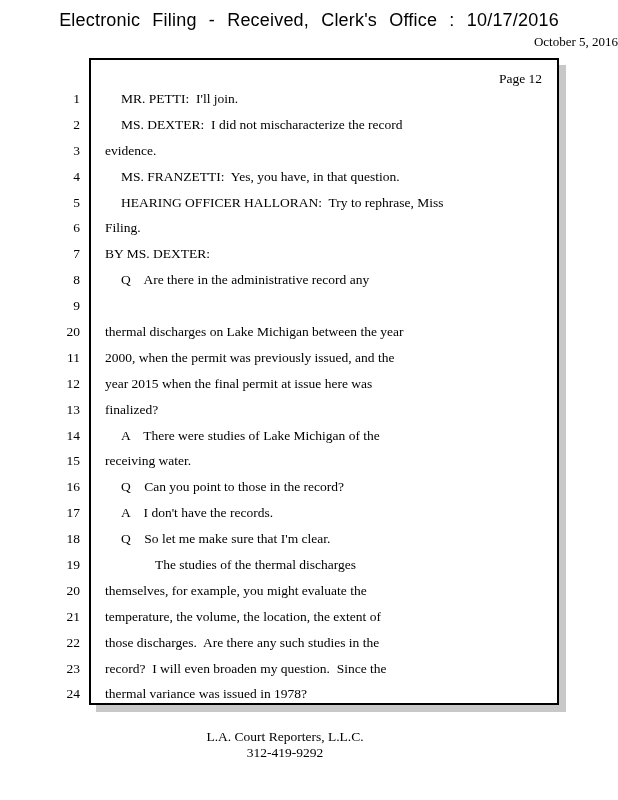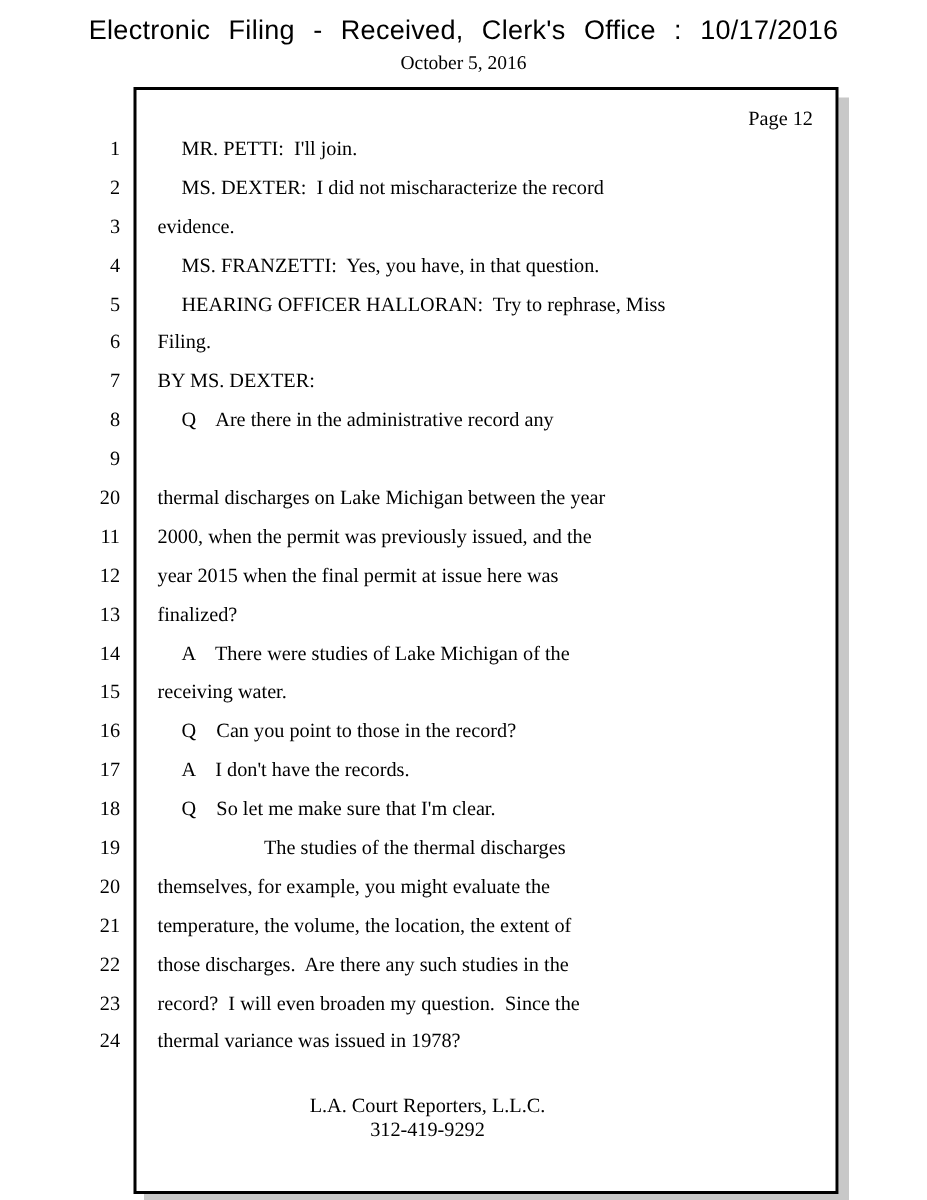--- a/index.html
+++ b/index.html
@@ -19,27 +19,27 @@
     position: absolute; top: 10px; left: 0; width: 618px;
     text-align: center;
     font-family: "Liberation Sans", sans-serif;
     font-size: 18px;
     letter-spacing: 0.2px;
     word-spacing: 7px;
     white-space: nowrap;
   }
   .doc-date {
     position: absolute; top: 34px; left: 0; width: 618px;
-    text-align: center;
+    text-align: right;
     font-size: 13px;
   }
   .transcript-box {
     position: absolute;
     left: 89px; top: 58px;
-    width: 470px; height: 738px;
+    width: 470px; height: 647px;
     box-sizing: border-box;
     border: 2px solid #000000;
     background: #ffffff;
     box-shadow: 7px 7px 0 #c8c8c8;
   }
   .page-label {
     position: absolute;
     top: 11px; right: 15px;
     font-size: 13.5px;
   }
@@ -60,21 +60,21 @@
     font-size: 13.5px;
     line-height: 16px;
   }
   .text {
     font-size: 13.5px;
     line-height: 16px;
     white-space: pre;
   }
   .indent-margin  .text { padding-left: 25px; }
   .indent-speaker .text { padding-left: 41px; }
-  .indent-deep    .text { padding-left: 96px; }
+  .indent-deep    .text { padding-left: 75px; }
   .footer {
     position: absolute; top: 729px; left: 0; width: 570px;
     text-align: center;
     font-size: 13.5px;
     line-height: 16px;
   }
 </style>
 </head>
 <body>
 

